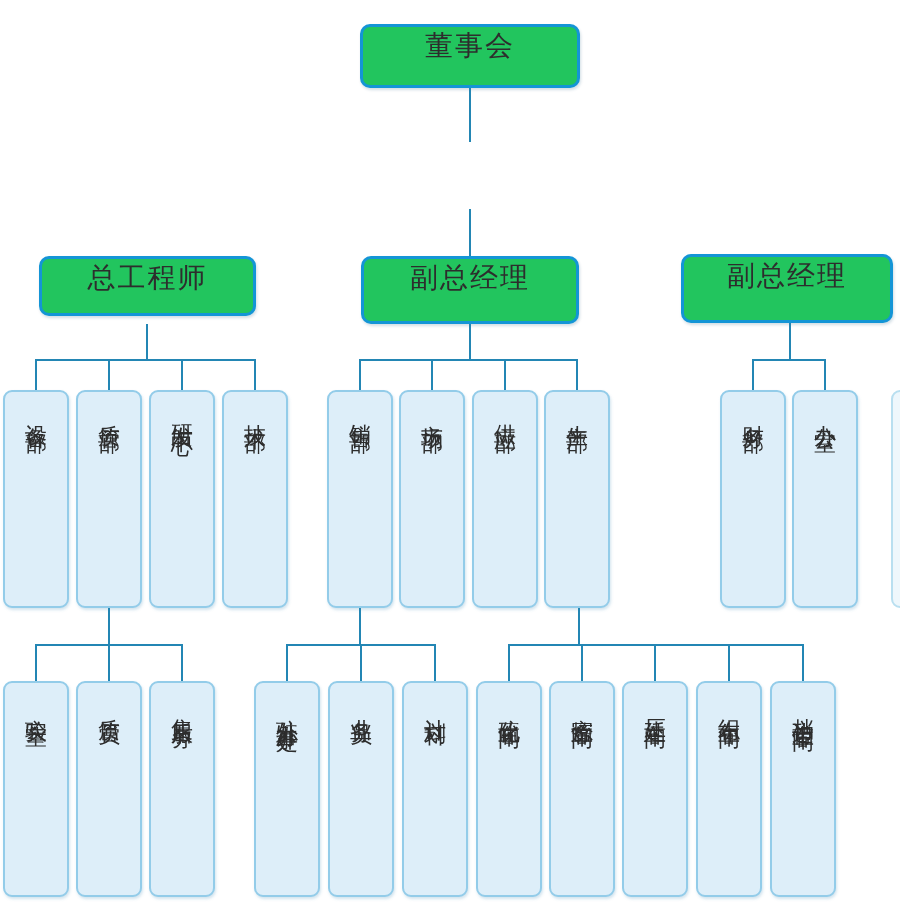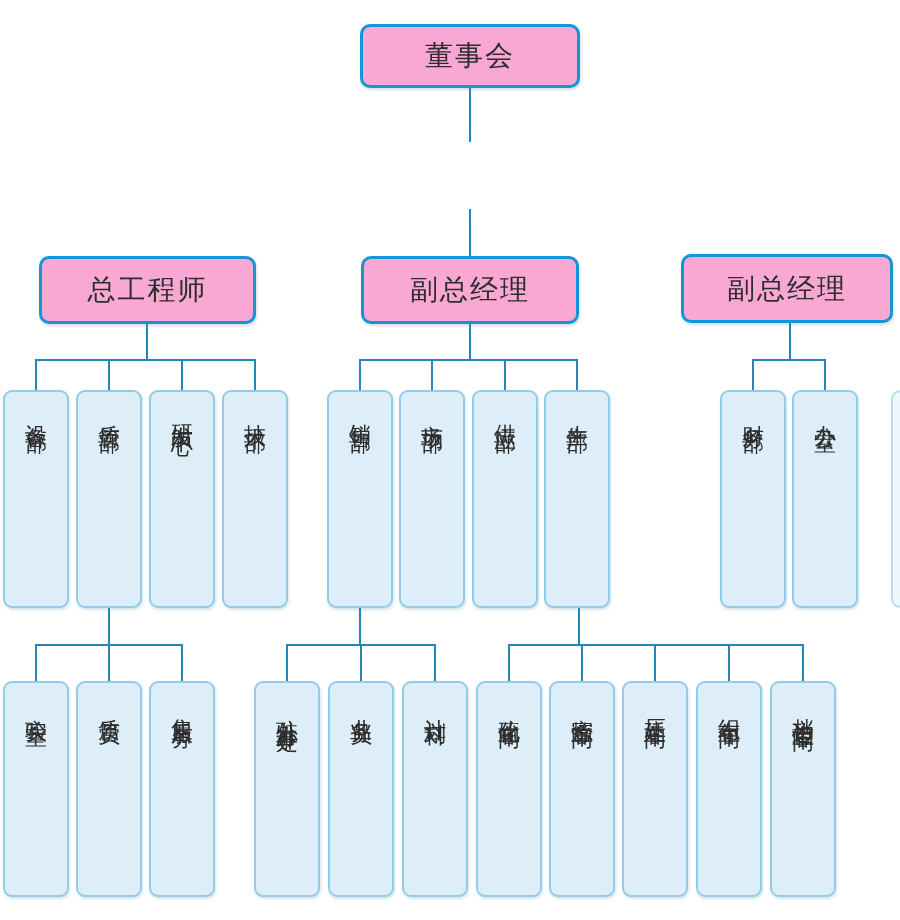--- a/index.html
+++ b/index.html
@@ -3,22 +3,22 @@
 <meta charset="utf-8">
 <style>
   html,body{margin:0;padding:0;background:#fff;}
   .canvas{
     position:relative;width:900px;height:920px;background:#ffffff;
     overflow:hidden;font-family:"Liberation Sans",sans-serif;color:#2d2d2d;
   }
   
   .node{
     position:absolute;box-sizing:border-box;
-    background:#f9a8d4;border:3px solid #1495d6;border-radius:10px;
-    display:flex;align-items:center;justify-content:center;
+    background:#22c55e;border:3px solid #1495d6;border-radius:10px;
+    display:flex;justify-content:center;
     font-size:28px;letter-spacing:2px;
     box-shadow:1px 2px 3px rgba(0,70,110,0.18);
   }
   
   .dept{
     position:absolute;box-sizing:border-box;width:66px;
     background:#ddeef9;border:2px solid #93cce9;border-radius:9px;
     display:flex;justify-content:center;align-items:flex-start;
     box-shadow:1px 2px 3px rgba(110,165,200,0.30);
   }
@@ -39,21 +39,21 @@
 
   <div class="node" style="left:360px;top:24px;width:220px;height:64px">
     <span>董事会</span>
   </div>
 
   <div class="line v" style="left:469px;top:88px;height:54px"></div>
 
 
   <div class="line v" style="left:469px;top:209px;height:47px"></div>
 
-  <div class="node" style="left:39px;top:256px;width:217px;height:68px">
+  <div class="node" style="left:39px;top:256px;width:217px;height:60px">
     <span>总工程师</span>
   </div>
   <div class="node" style="left:361px;top:256px;width:218px;height:68px">
     <span>副总经理</span>
   </div>
   <div class="node" style="left:681px;top:254px;width:212px;height:69px">
     <span>副总经理</span>
   </div>
 
   <div class="line v" style="left:146px;top:324px;height:36px"></div>

